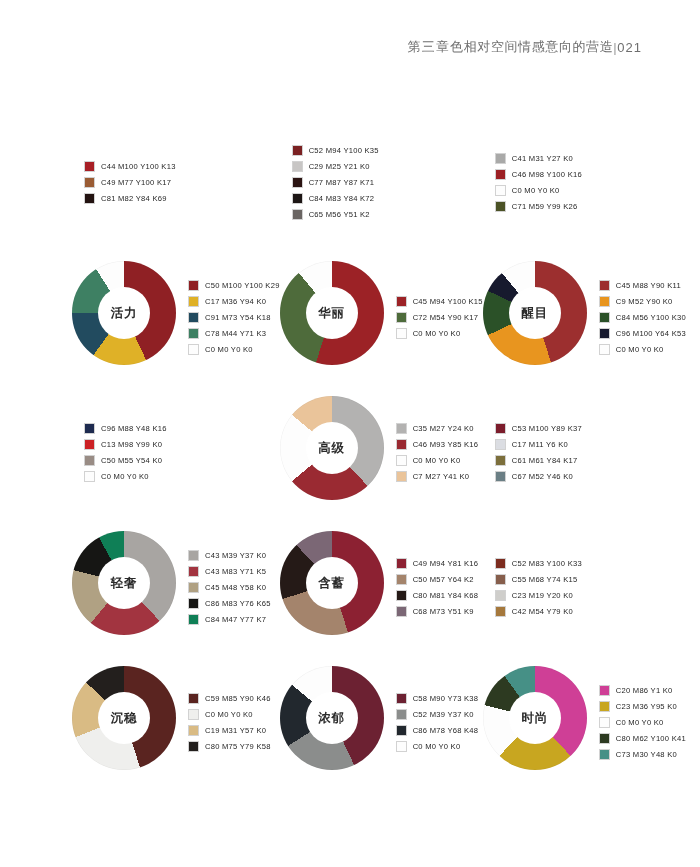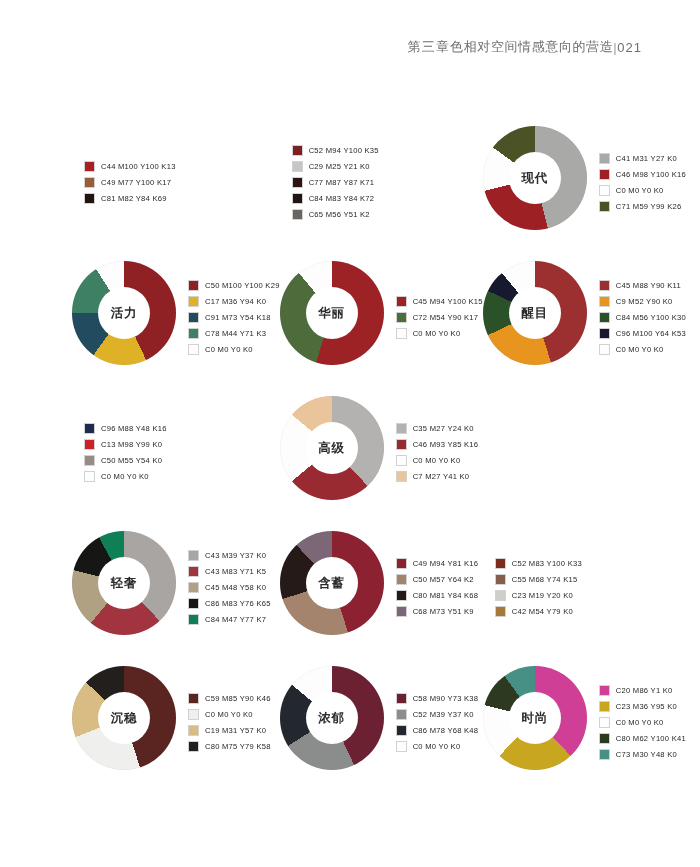--- a/index.html
+++ b/index.html
@@ -167,24 +167,20 @@
             <span class="swatch" style="background: rgb(29, 22, 21);"></span>
             <span class="legend-text">C84 M83 Y84 K72</span>
           </div>
           <div class="legend-row">
             <span class="swatch" style="background: rgb(106, 101, 99);"></span>
             <span class="legend-text">C65 M56 Y51 K2</span>
           </div>
         </div>
       </div>
       <div class="cell">
-        <div class="donut-wrap">
-          <div class="donut" style="background: conic-gradient(rgb(169, 169, 168) 0deg, rgb(169, 169, 168) 165.6deg, rgb(156, 32, 36) 165.6deg, rgb(156, 32, 36) 255.6deg, rgb(253, 253, 253) 255.6deg, rgb(253, 253, 253) 306deg, rgb(75, 82, 38) 306deg, rgb(75, 82, 38) 360deg); box-shadow: rgba(0, 0, 0, 0.06) 0px 0px 0px 0.5px inset;"></div>
-          <div class="donut-label">现代</div>
-        </div>
         <div class="legend">
           <div class="legend-row">
             <span class="swatch" style="background: rgb(169, 169, 168);"></span>
             <span class="legend-text">C41 M31 Y27 K0</span>
           </div>
           <div class="legend-row">
             <span class="swatch" style="background: rgb(156, 32, 36);"></span>
             <span class="legend-text">C46 M98 Y100 K16</span>
           </div>
           <div class="legend-row">
@@ -311,20 +307,38 @@
             <span class="swatch" style="background: rgb(253, 253, 253);"></span>
             <span class="legend-text">C0 M0 Y0 K0</span>
           </div>
           <div class="legend-row">
             <span class="swatch" style="background: rgb(234, 196, 154);"></span>
             <span class="legend-text">C7 M27 Y41 K0</span>
           </div>
         </div>
       </div>
       <div class="cell">
+        <div class="legend">
+          <div class="legend-row">
+            <span class="swatch" style="background: rgb(124, 29, 44);"></span>
+            <span class="legend-text">C53 M100 Y89 K37</span>
+          </div>
+          <div class="legend-row">
+            <span class="swatch" style="background: rgb(219, 221, 226);"></span>
+            <span class="legend-text">C17 M11 Y6 K0</span>
+          </div>
+          <div class="legend-row">
+            <span class="swatch" style="background: rgb(124, 111, 60);"></span>
+            <span class="legend-text">C61 M61 Y84 K17</span>
+          </div>
+          <div class="legend-row">
+            <span class="swatch" style="background: rgb(107, 127, 133);"></span>
+            <span class="legend-text">C67 M52 Y46 K0</span>
+          </div>
+        </div>
       </div>
       <div class="cell">
         <div class="donut-wrap">
           <div class="donut" style="background: conic-gradient(rgb(168, 165, 162) 0deg, rgb(168, 165, 162) 136.8deg, rgb(162, 52, 64) 136.8deg, rgb(162, 52, 64) 219.6deg, rgb(176, 161, 131) 219.6deg, rgb(176, 161, 131) 284.4deg, rgb(22, 22, 20) 284.4deg, rgb(22, 22, 20) 331.2deg, rgb(15, 127, 86) 331.2deg, rgb(15, 127, 86) 360deg); box-shadow: rgba(0, 0, 0, 0.06) 0px 0px 0px 0.5px inset;"></div>
           <div class="donut-label">轻奢</div>
         </div>
         <div class="legend">
           <div class="legend-row">
             <span class="swatch" style="background: rgb(168, 165, 162);"></span>
             <span class="legend-text">C43 M39 Y37 K0</span>

